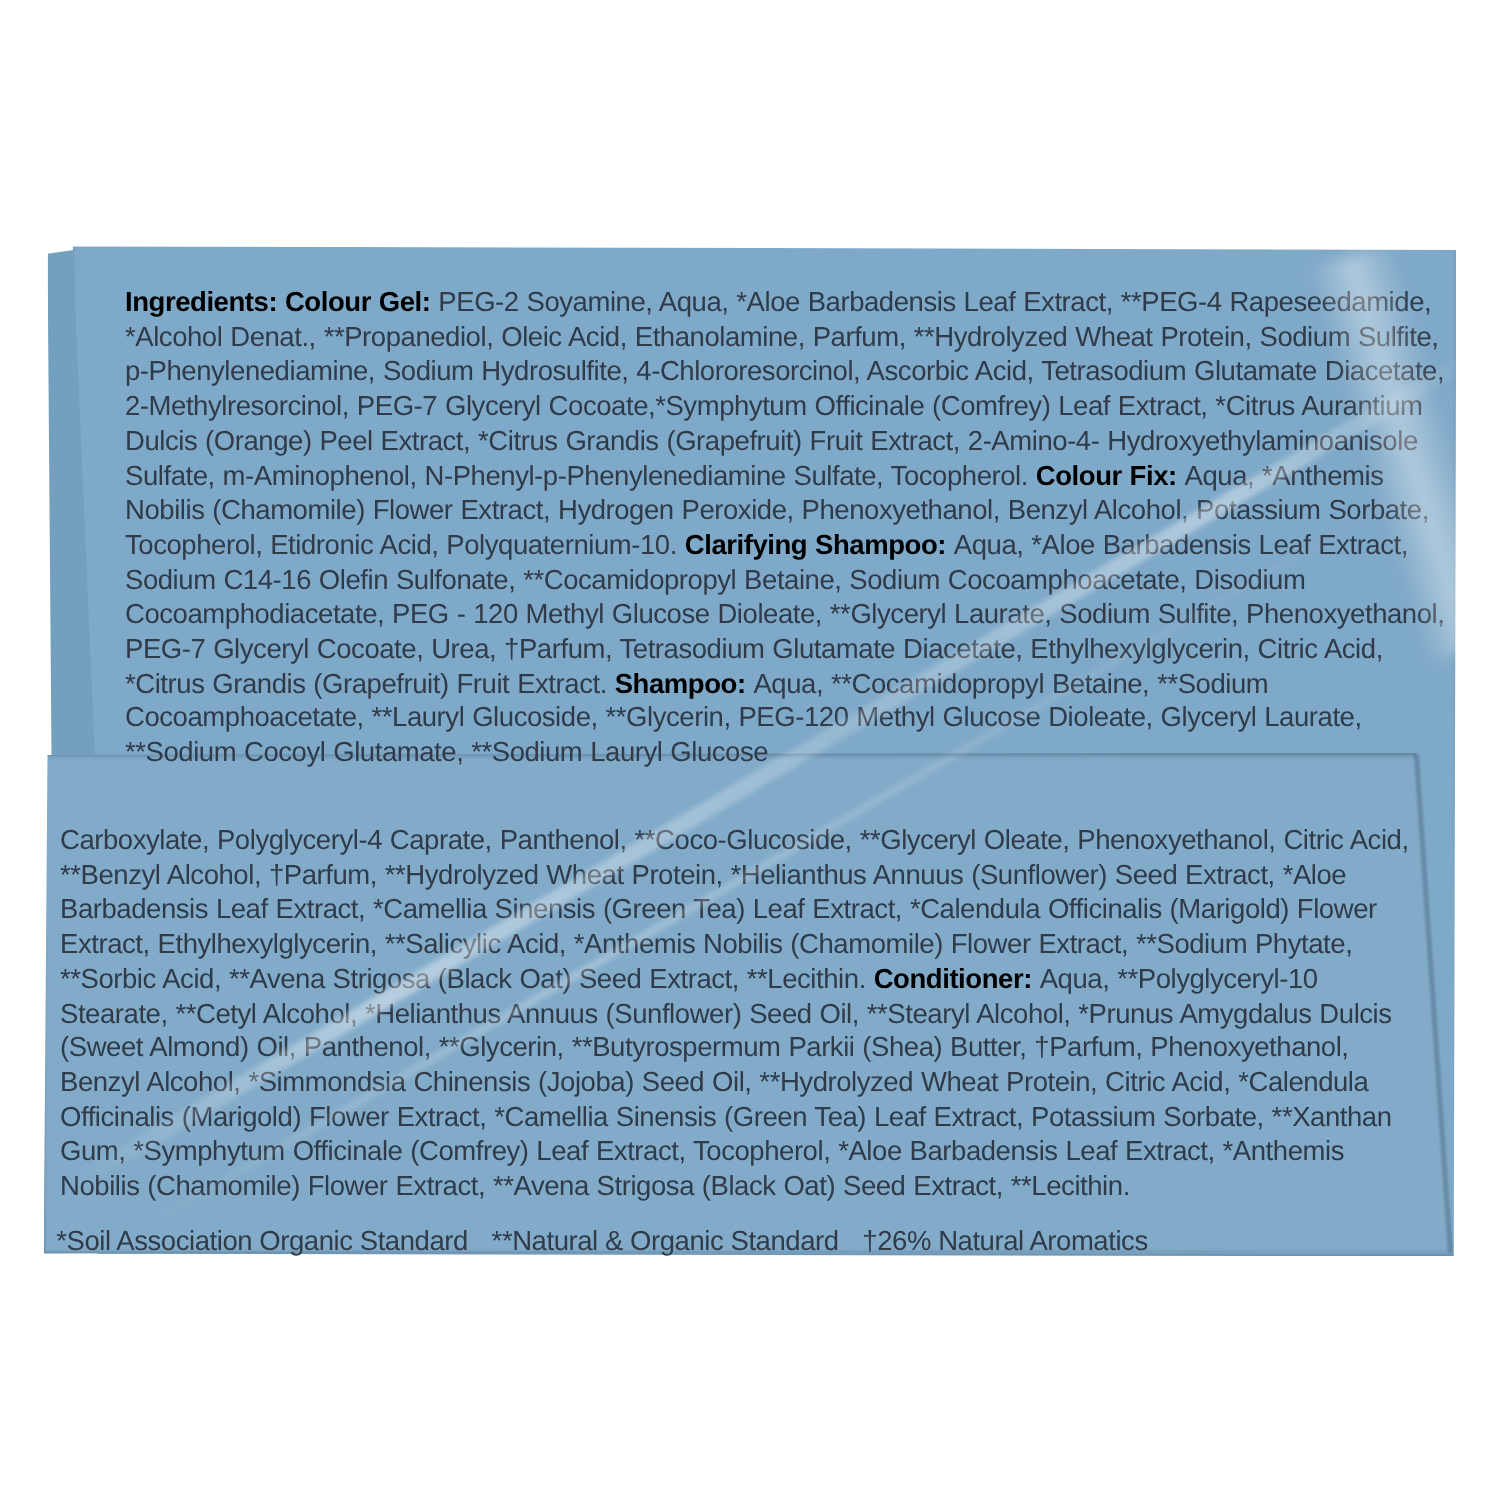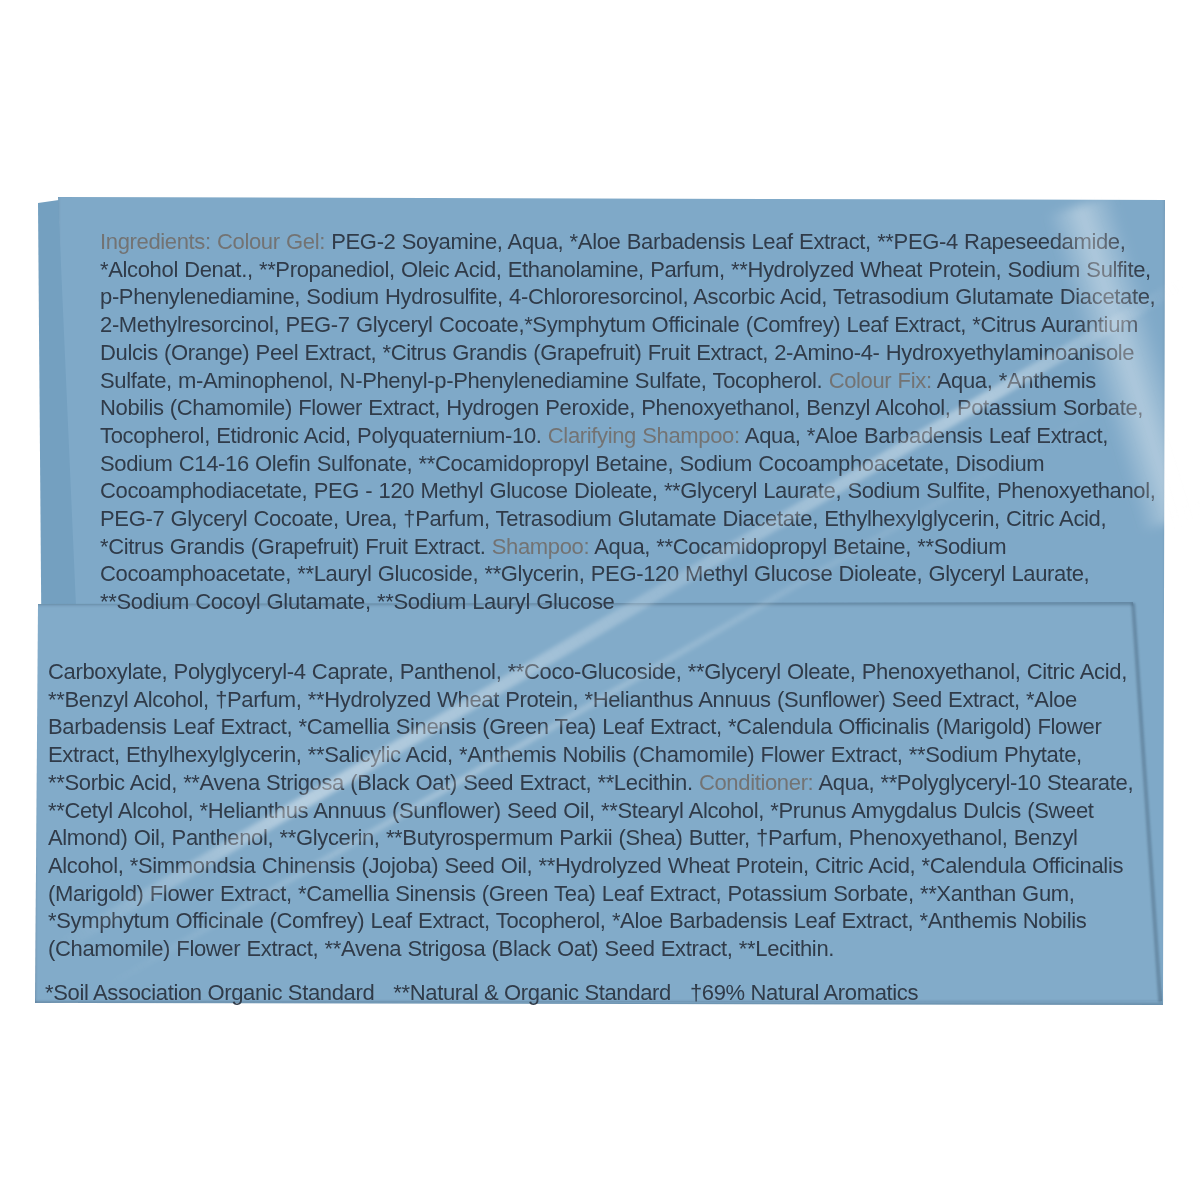--- a/index.html
+++ b/index.html
@@ -33,21 +33,21 @@
     background:rgba(48,72,94,.32);transform:skewX(3.9deg);
     transform-origin:top left;z-index:5;filter:blur(1px);
   }
   .ing-text{
     position:absolute;z-index:6;color:#303b49;text-align:left;
     font-size:22px;line-height:27.7px;letter-spacing:-0.35px;
     word-spacing:0.5px;
   }
   .ing-top{left:100px;top:206px;width:1062px;height:392px;}
   .ing-bottom{left:48px;top:636px;width:1090px;height:312px;}
-  .run-heading{color:#737373;font-weight:normal;}
+  .run-heading{color:#000000;font-weight:bold;}
   .run-body{color:#303b49;}
   .footnotes{
     position:absolute;left:45px;top:957px;width:1080px;z-index:6;
     color:#303b49;font-size:22px;line-height:27.7px;letter-spacing:-0.35px;
   }
   .foot-item{margin-right:19px;white-space:nowrap;}
   
   .glare{position:absolute;z-index:7;pointer-events:none;}
   .glare-long{
     left:55px;top:942px;width:1310px;height:13px;
@@ -75,19 +75,19 @@
   <div class="panel-back"></div>
 
   <div class="panel-front"></div>
 
   <div class="front-edge-shadow"></div>
 
   <p class="ing-text ing-top"><span class="run-heading">Ingredients: Colour Gel: </span><span class="run-body">PEG-2 Soyamine, Aqua, *Aloe Barbadensis Leaf Extract, **PEG-4 Rapeseedamide, *Alcohol Denat., **Propanediol, Oleic Acid, Ethanolamine, Parfum, **Hydrolyzed Wheat Protein, Sodium Sulfite, p-Phenylenediamine, Sodium Hydrosulfite, 4-Chlororesorcinol, Ascorbic Acid, Tetrasodium Glutamate Diacetate, 2-Methylresorcinol, PEG-7 Glyceryl Cocoate,*Symphytum Officinale (Comfrey) Leaf Extract, *Citrus Aurantium Dulcis (Orange) Peel Extract, *Citrus Grandis (Grapefruit) Fruit Extract, 2-Amino-4- Hydroxyethylaminoanisole Sulfate, m-Aminophenol, N-Phenyl-p-Phenylenediamine Sulfate, Tocopherol. </span><span class="run-heading">Colour Fix: </span><span class="run-body">Aqua, *Anthemis Nobilis (Chamomile) Flower Extract, Hydrogen Peroxide, Phenoxyethanol, Benzyl Alcohol, Potassium Sorbate, Tocopherol, Etidronic Acid, Polyquaternium-10. </span><span class="run-heading">Clarifying Shampoo: </span><span class="run-body">Aqua, *Aloe Barbadensis Leaf Extract, Sodium C14-16 Olefin Sulfonate, **Cocamidopropyl Betaine, Sodium Cocoamphoacetate, Disodium Cocoamphodiacetate, PEG - 120 Methyl Glucose Dioleate, **Glyceryl Laurate, Sodium Sulfite, Phenoxyethanol, PEG-7 Glyceryl Cocoate, Urea, †Parfum, Tetrasodium Glutamate Diacetate, Ethylhexylglycerin, Citric Acid, *Citrus Grandis (Grapefruit) Fruit Extract. </span><span class="run-heading">Shampoo: </span><span class="run-body">Aqua, **Cocamidopropyl Betaine, **Sodium Cocoamphoacetate, **Lauryl Glucoside, **Glycerin, PEG-120 Methyl Glucose Dioleate, Glyceryl Laurate, **Sodium Cocoyl Glutamate, **Sodium Lauryl Glucose</span></p>
 
   <p class="ing-text ing-bottom"><span class="run-body">Carboxylate, Polyglyceryl-4 Caprate, Panthenol, **Coco-Glucoside, **Glyceryl Oleate, Phenoxyethanol, Citric Acid, **Benzyl Alcohol, †Parfum, **Hydrolyzed Wheat Protein, *Helianthus Annuus (Sunflower) Seed Extract, *Aloe Barbadensis Leaf Extract, *Camellia Sinensis (Green Tea) Leaf Extract, *Calendula Officinalis (Marigold) Flower Extract, Ethylhexylglycerin, **Salicylic Acid, *Anthemis Nobilis (Chamomile) Flower Extract, **Sodium Phytate, **Sorbic Acid, **Avena Strigosa (Black Oat) Seed Extract, **Lecithin. </span><span class="run-heading">Conditioner: </span><span class="run-body">Aqua, **Polyglyceryl-10 Stearate, **Cetyl Alcohol, *Helianthus Annuus (Sunflower) Seed Oil, **Stearyl Alcohol, *Prunus Amygdalus Dulcis (Sweet Almond) Oil, Panthenol, **Glycerin, **Butyrospermum Parkii (Shea) Butter, †Parfum, Phenoxyethanol, Benzyl Alcohol, *Simmondsia Chinensis (Jojoba) Seed Oil, **Hydrolyzed Wheat Protein, Citric Acid, *Calendula Officinalis (Marigold) Flower Extract, *Camellia Sinensis (Green Tea) Leaf Extract, Potassium Sorbate, **Xanthan Gum, *Symphytum Officinale (Comfrey) Leaf Extract, Tocopherol, *Aloe Barbadensis Leaf Extract, *Anthemis Nobilis (Chamomile) Flower Extract, **Avena Strigosa (Black Oat) Seed Extract, **Lecithin.</span></p>
 
-  <p class="footnotes"><span class="foot-item">*Soil Association Organic Standard</span><span class="foot-item">**Natural &amp; Organic Standard</span><span class="foot-item">†69% Natural Aromatics</span></p>
+  <p class="footnotes"><span class="foot-item">*Soil Association Organic Standard</span><span class="foot-item">**Natural &amp; Organic Standard</span><span class="foot-item">†26% Natural Aromatics</span></p>
 
   <div class="glare glare-long"></div>
   <div class="glare glare-long2"></div>
   <div class="glare glare-corner"></div>
 
 </div>
 
 </body></html>

